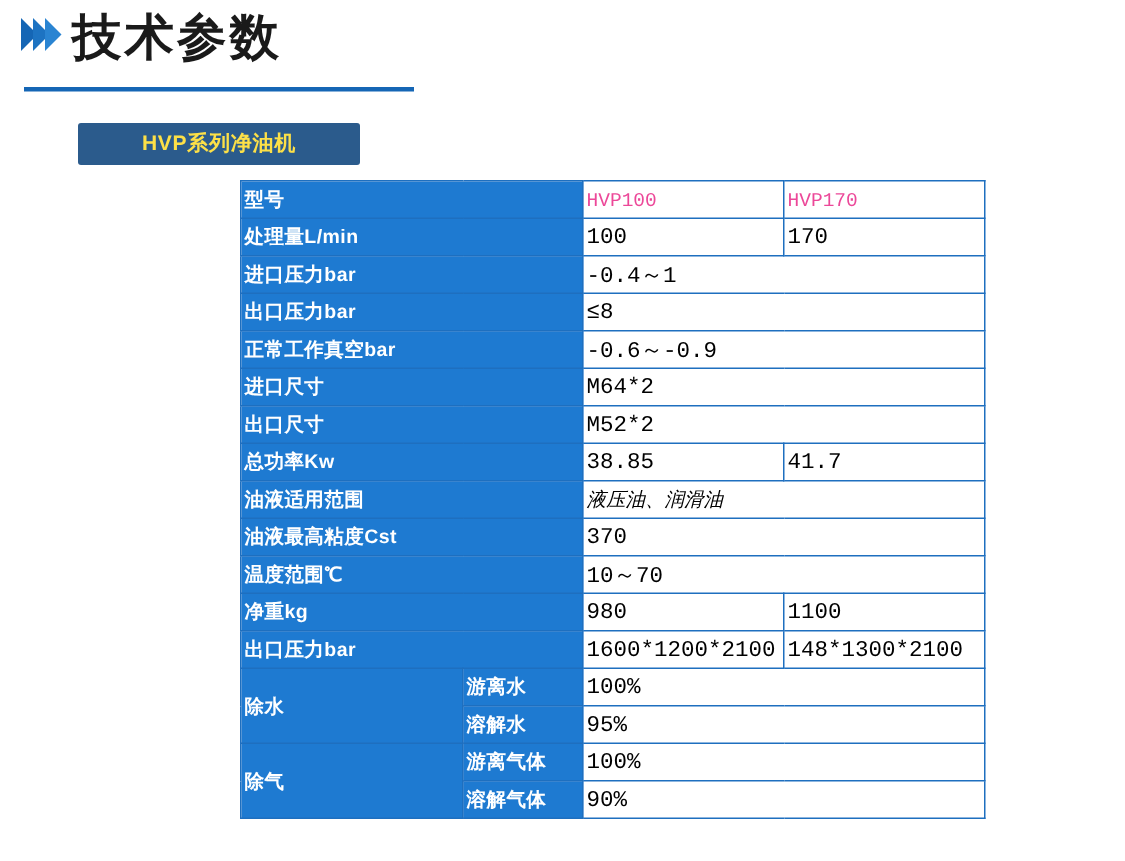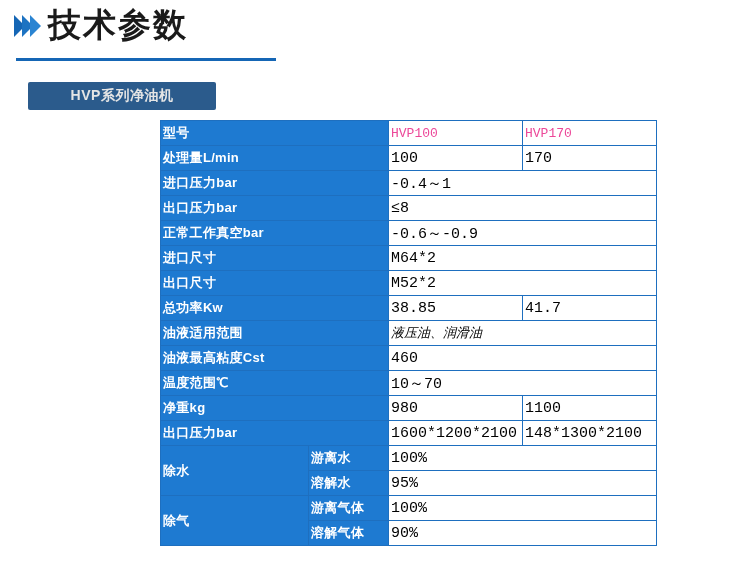--- a/index.html
+++ b/index.html
@@ -21,21 +21,21 @@
     left: 0;
     top: 0;
     width: 750px;
     height: 70px;
   }
   .header-inner {
     position: absolute;
     left: 14px;
     top: 8px;
     display: flex;
-    align-items: flex-end;
+    align-items: center;
   }
   .chevrons {
     display: flex;
     align-items: center;
     margin-right: 10px;
     margin-bottom: 8px;
   }
   .chev {
     width: 0;
     height: 0;
@@ -60,26 +60,26 @@
     left: 16px;
     top: 58px;
     width: 260px;
     height: 3px;
     background: #1566b5;
   }
 
   
   .series-tag {
     position: absolute;
-    left: 28px;
+    left: 52px;
     top: 82px;
     width: 188px;
     height: 28px;
     background: #2b5b8c;
-    color: #e5e5e5;
+    color: #fde047;
     font-size: 14px;
     font-weight: bold;
     display: flex;
     align-items: center;
     justify-content: center;
     border-radius: 2px;
     letter-spacing: 0.5px;
   }
 
   
@@ -186,21 +186,21 @@
         <td class="label" colspan="2">总功率Kw</td>
         <td class="val">38.85</td>
         <td class="val">41.7</td>
       </tr>
       <tr>
         <td class="label" colspan="2">油液适用范围</td>
         <td class="val-cn" colspan="2">液压油、润滑油</td>
       </tr>
       <tr>
         <td class="label" colspan="2">油液最高粘度Cst</td>
-        <td class="val" colspan="2">460</td>
+        <td class="val" colspan="2">370</td>
       </tr>
       <tr>
         <td class="label" colspan="2">温度范围℃</td>
         <td class="val" colspan="2">10～70</td>
       </tr>
       <tr>
         <td class="label" colspan="2">净重kg</td>
         <td class="val">980</td>
         <td class="val">1100</td>
       </tr>

